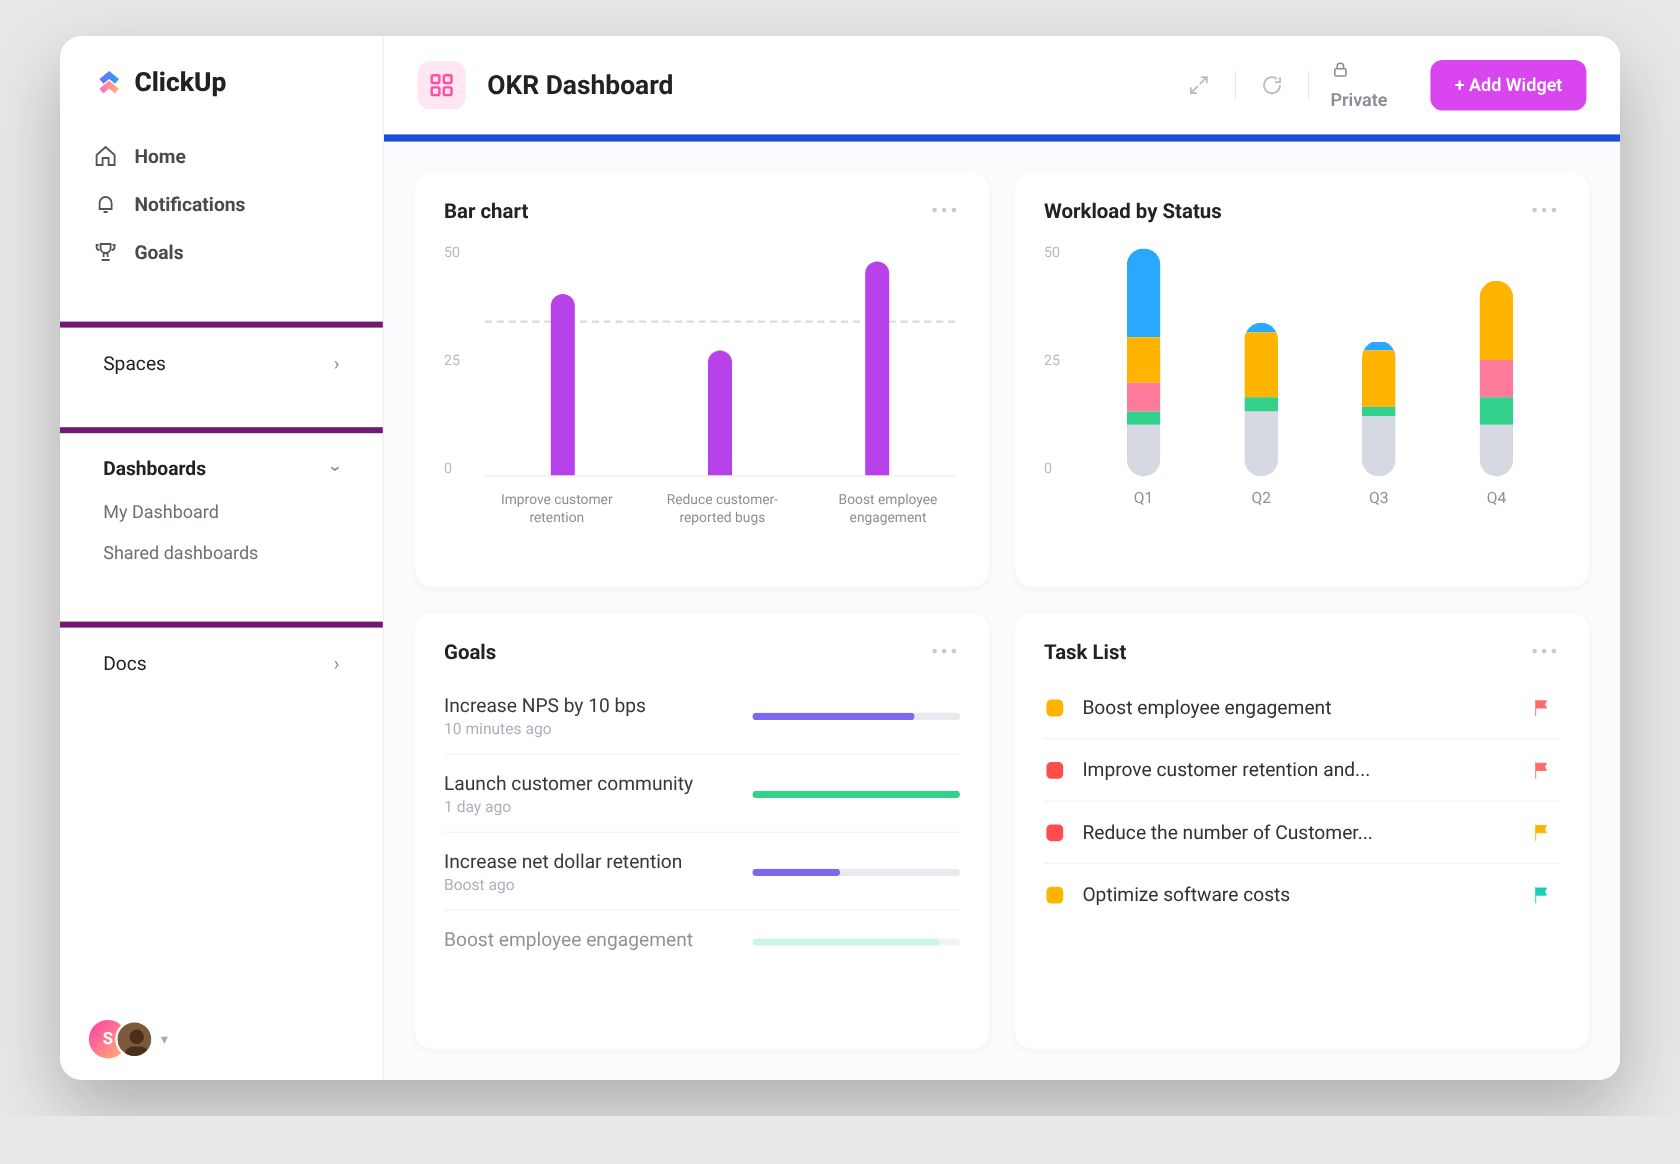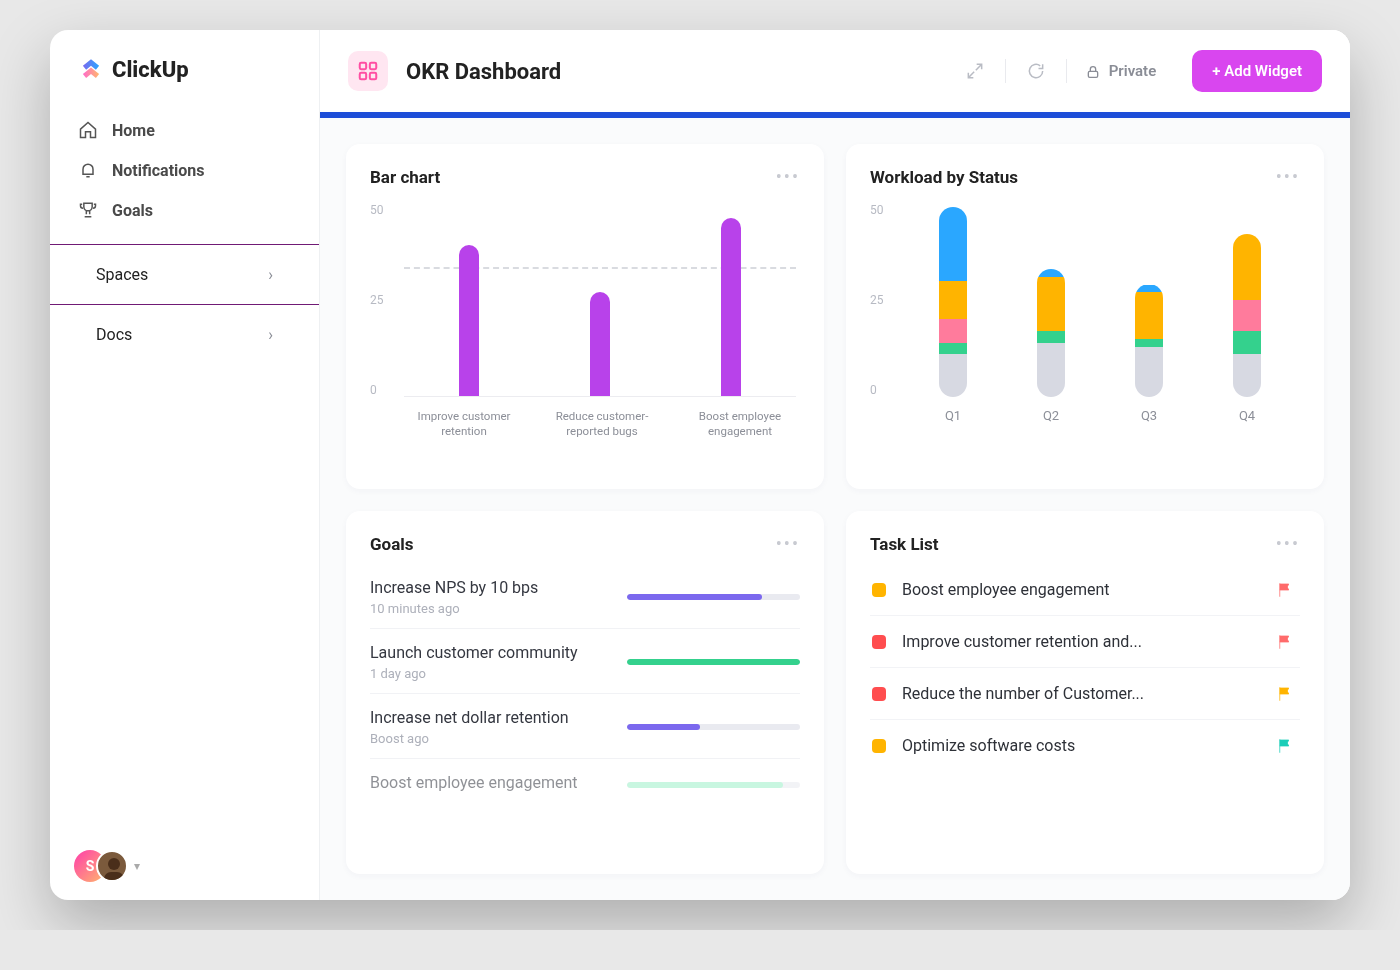--- a/index.html
+++ b/index.html
@@ -5,39 +5,39 @@
   * { box-sizing: border-box; margin: 0; padding: 0; font-family: -apple-system, BlinkMacSystemFont, 'Segoe UI', Roboto, sans-serif; }
   body { background: #e8e8e8; padding: 30px; }
   .app { width: 1300px; height: 870px; margin: 0 auto; background: #fff; border-radius: 18px; display: flex; overflow: hidden; box-shadow: 0 25px 60px rgba(0,0,0,0.25); }
   .sidebar { width: 270px; border-right: 1px solid #eef0f2; display: flex; flex-direction: column; }
   .logo { display: flex; align-items: center; gap: 8px; padding: 26px 24px 24px 28px; }
   .logo-mark { width: 26px; height: 26px; position: relative; }
   .logo-text { font-weight: 800; font-size: 22px; color: #222; }
   .nav { padding: 4px 12px 14px 12px; }
   .nav-item { display: flex; align-items: center; gap: 14px; padding: 10px 16px; border-radius: 8px; color: #4a4a4a; font-size: 16px; cursor: pointer; font-weight: bold; }
   .nav-icon { width: 20px; height: 20px; display:flex; align-items:center; justify-content:center; color:#555; }
-  .section { border-top: 1px solid #701a75; padding: 14px 18px; }
+  .section { border-top: 5px solid #701a75; padding: 14px 8px; margin-top: 24px; }
   .section-head { display:flex; align-items:center; justify-content:space-between; padding: 6px 28px; color:#222; font-size:16px; cursor:pointer; }
   .section-head.bold { font-weight:700; }
   .sub-items { padding: 4px 0 2px 0; }
   .sub-item { padding: 8px 28px; color:#6b6f76; font-size:15px; cursor:pointer; }
   .sidebar-footer { margin-top:auto; padding: 18px 24px; display:flex; align-items:center; gap:-6px; }
   .avatar { width:32px; height:32px; border-radius:50%; display:inline-block; }
   .avatar.a1 { background: linear-gradient(135deg,#ff3cac,#ffb86c); display:flex; align-items:center; justify-content:center; color:#fff; font-weight:700; font-size:14px; }
   .avatar.a2 { background:#7b5a3c; margin-left:-10px; border:2px solid #fff; overflow:hidden; position:relative; }
   .avatar-caret { color:#aaa; font-size:12px; margin-left:6px; }
 
   .main { flex:1; display:flex; flex-direction:column; background:#fafbfc; }
   .topbar { height: 88px; background:#fff; display:flex; align-items:center; padding: 0 28px; gap: 18px; border-bottom:6px solid #1d4ed8; }
   .dash-icon { width:40px; height:40px; border-radius:10px; background:#ffe6f1; display:flex; align-items:center; justify-content:center; }
   .dash-title { font-size:22px; font-weight:700; color:#222; }
   .topbar-spacer { flex:1; }
   .top-icon { width:24px; height:24px; color:#b9bcc4; display:flex; align-items:center; justify-content:center; cursor:pointer; }
   .top-divider { width:1px; height:24px; background:#e9eaee; }
-  .privacy { display:flex; align-items:flex-end; gap:8px; color:#8a8d96; font-weight:600; font-size:15px; cursor:pointer; }
+  .privacy { display:flex; align-items:flex-start; gap:8px; color:#8a8d96; font-weight:600; font-size:15px; cursor:pointer;flex-direction:column; }
   .add-widget { background:#d946ef; color:#fff; border:none; padding: 12px 20px; border-radius:10px; font-weight:600; font-size:15px; cursor:pointer; margin-left:18px; }
 
   .content { flex:1; padding: 26px; display:grid; grid-template-columns: 1fr 1fr; gap:22px; overflow:hidden; }
   .card { background:#fff; border-radius:14px; padding: 22px 24px; box-shadow: 0 2px 6px rgba(50,50,90,0.04); display:flex; flex-direction:column; min-height:0; }
   .card-head { display:flex; align-items:center; justify-content:space-between; margin-bottom: 10px; }
   .card-title { font-weight:700; font-size:17px; color:#222; }
   .ellipsis { color:#c8cad1; font-size:18px; letter-spacing:2px; cursor:pointer; }
 
   
   .bar-plot { position:relative; height: 220px; margin-top:6px; }
@@ -128,20 +128,30 @@
       </div>
     </nav>
 
     <div class="section">
       <div class="section-head">
         <span>Spaces</span>
         <span style="color:#8a8d96;">›</span>
       </div>
     </div>
 
+    <div class="section">
+      <div class="section-head bold">
+        <span>Dashboards</span>
+        <span style="color:#8a8d96;transform:rotate(90deg);display:inline-block;">›</span>
+      </div>
+      <div class="sub-items">
+        <div class="sub-item">My Dashboard</div>
+        <div class="sub-item">Shared dashboards</div>
+      </div>
+    </div>
 
     <div class="section">
       <div class="section-head">
         <span>Docs</span>
         <span style="color:#8a8d96;">›</span>
       </div>
     </div>
 
     <div class="sidebar-footer">
       <span class="avatar a1">S</span>

